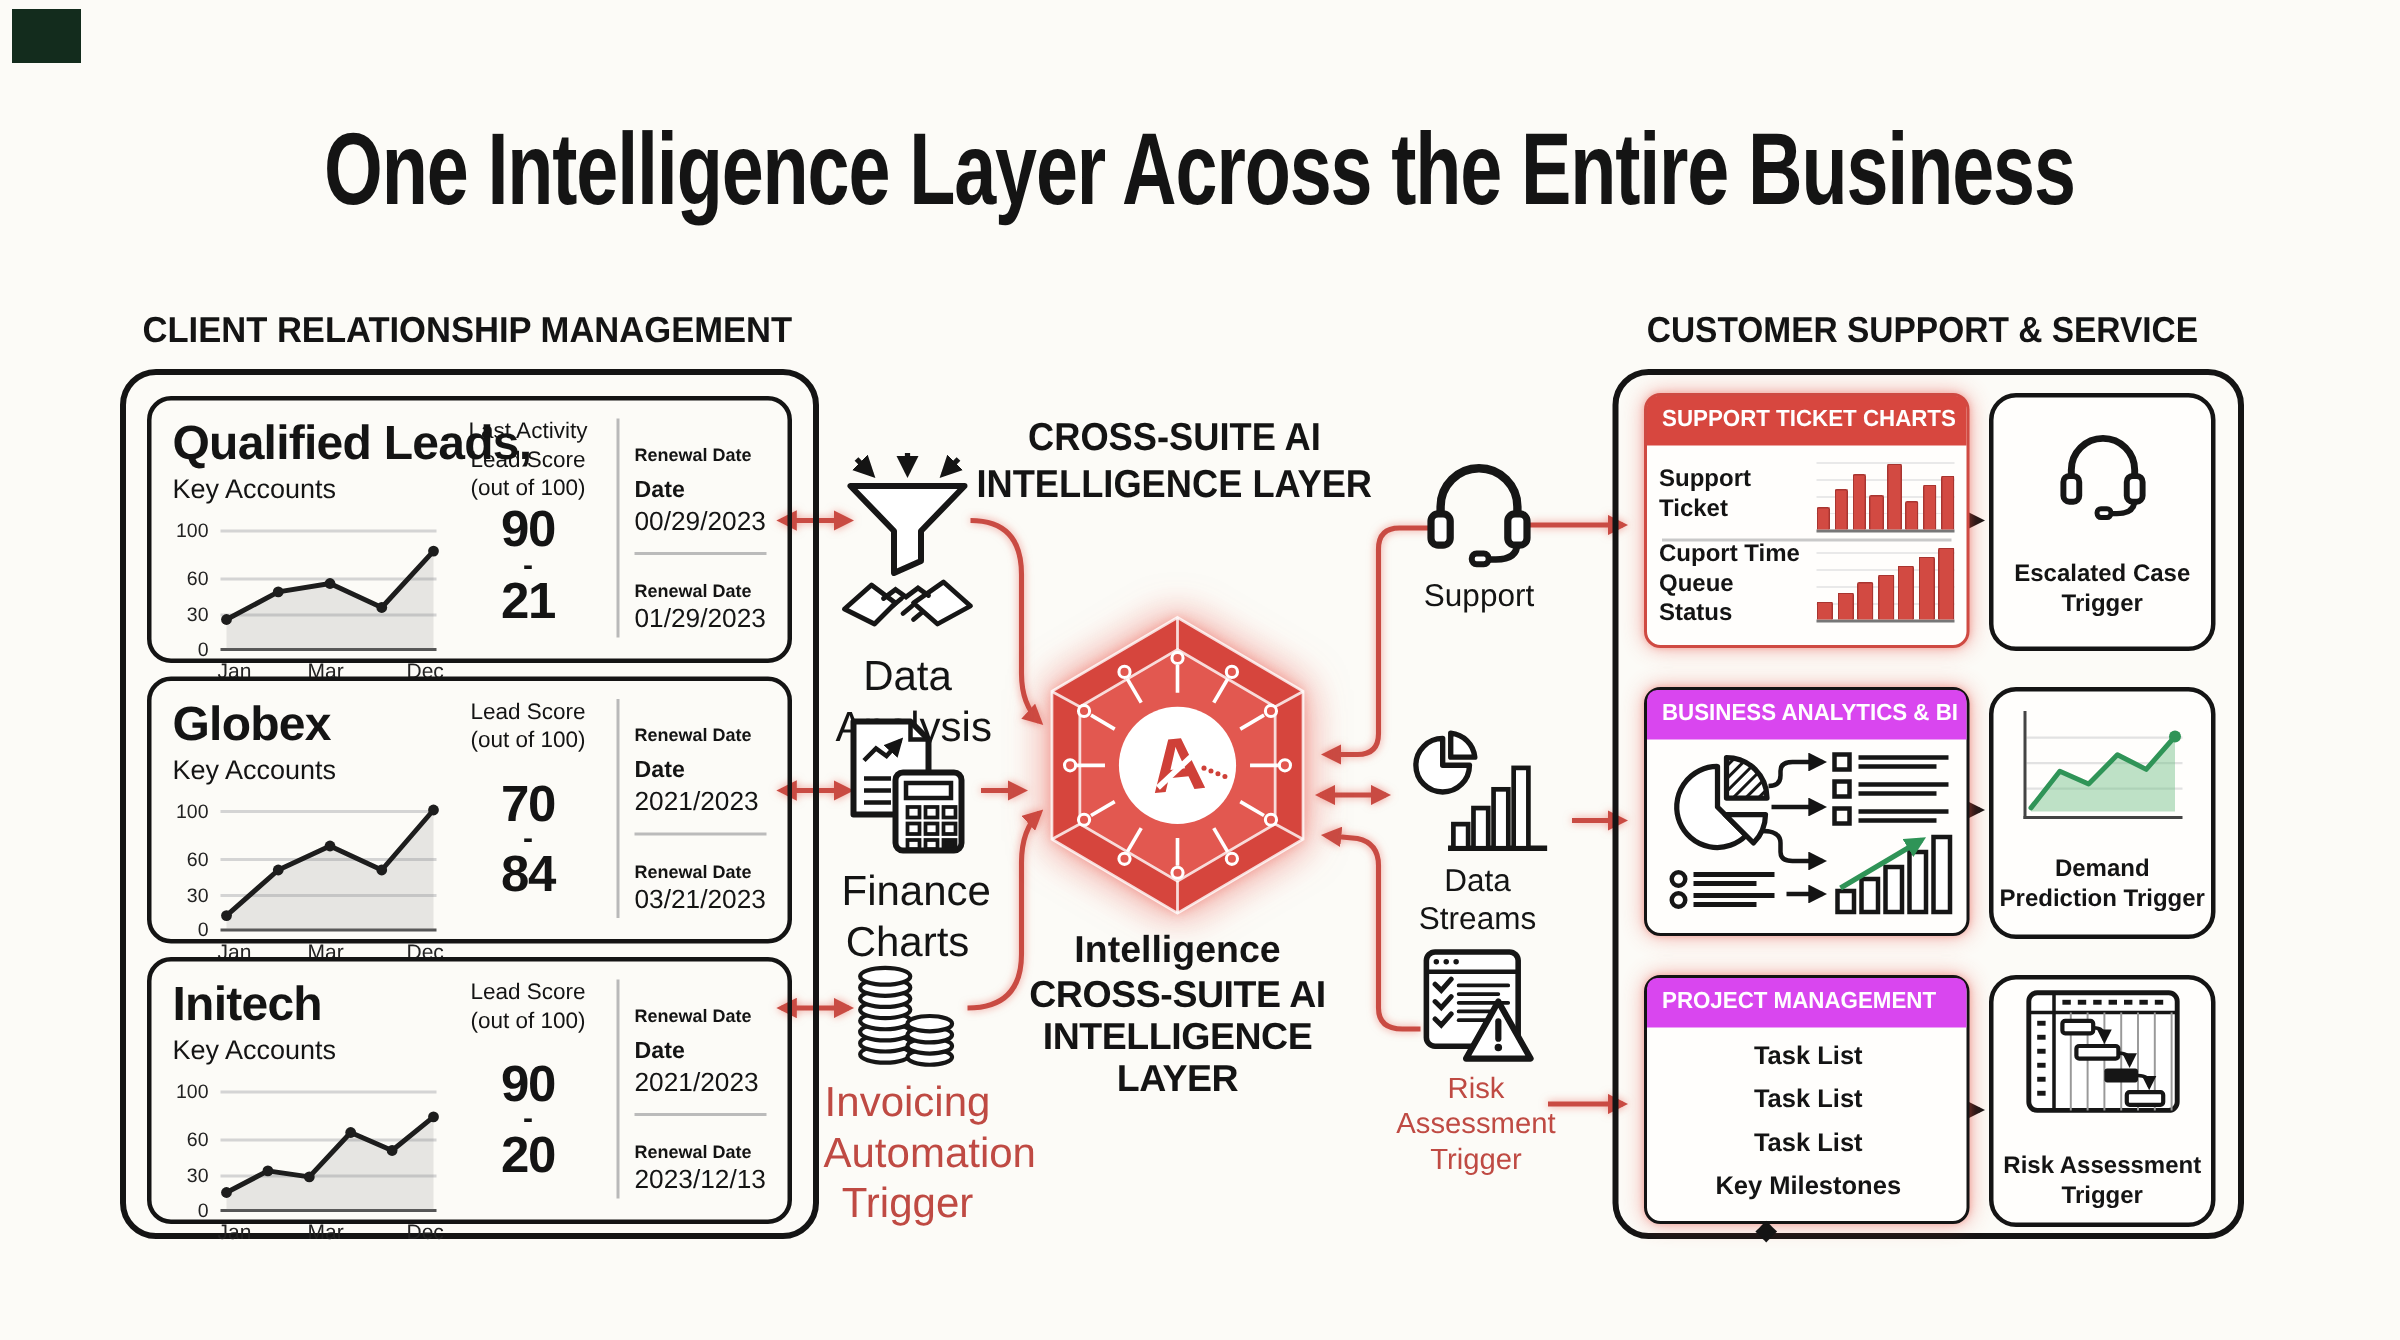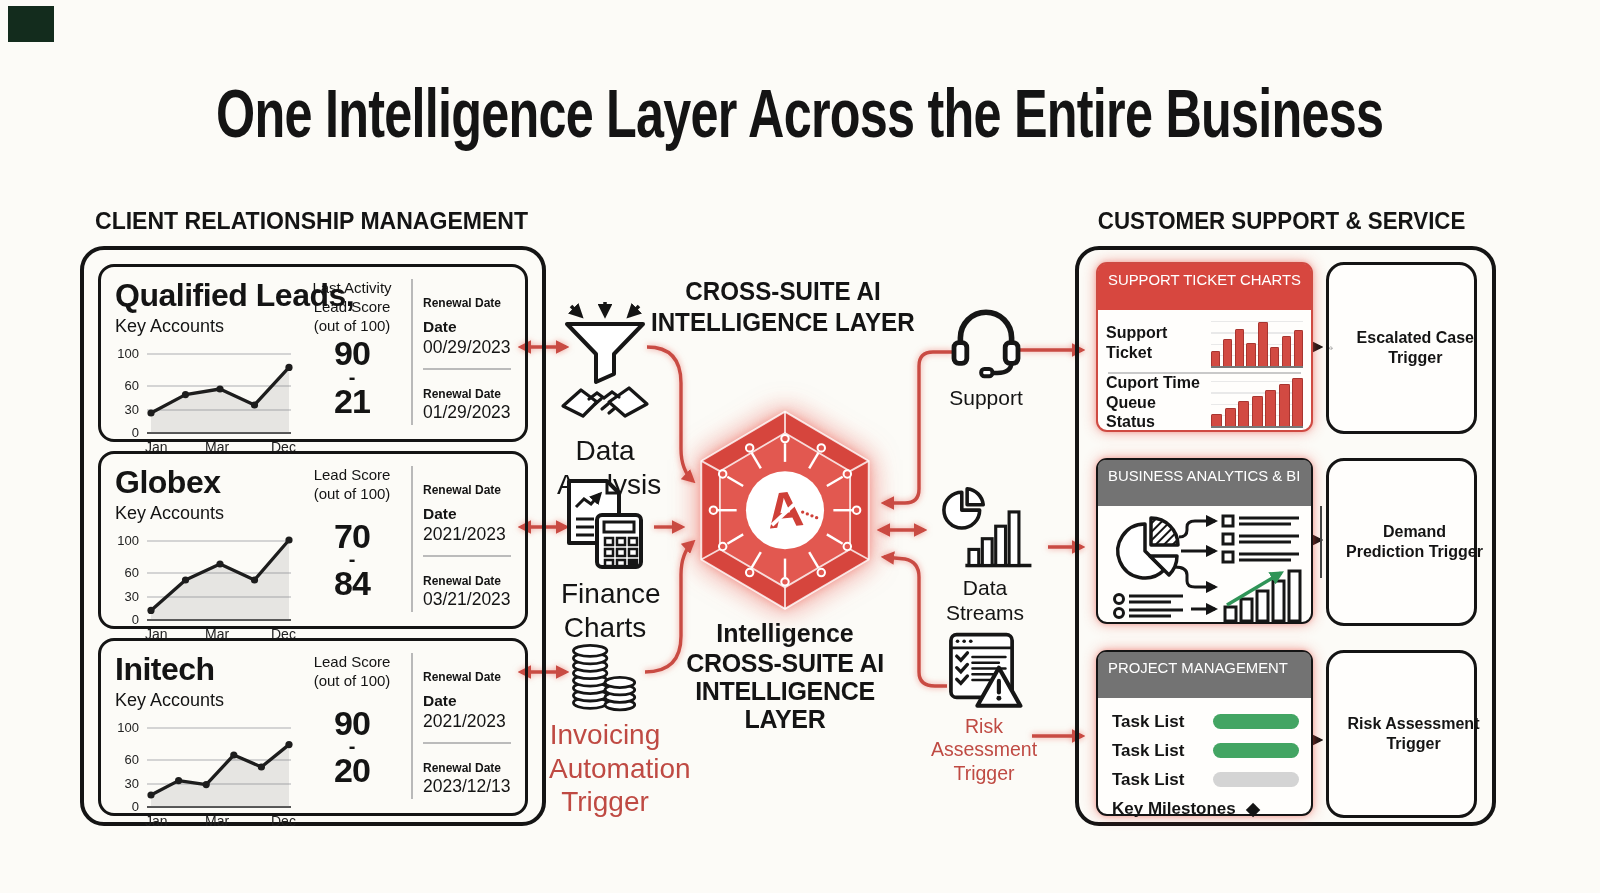--- a/index.html
+++ b/index.html
@@ -64,43 +64,43 @@
   
   .sup-block{left:940px;top:301px;width:92px;}
   .ds-block{left:930px;top:485px;width:110px;}
   .risk-block{left:928px;top:631px;width:112px;}
   .sup-block .flow-label,.ds-block .flow-label{font-size:21px;}
   .risk-block .flow-label{font-size:19.5px;}
 
   
   .rcard{position:absolute;background:#fffefc;}
   .glow-red{box-shadow:0 0 14px rgba(232,72,60,.45),0 0 4px rgba(232,72,60,.3);}
-  .hdr{font-size:15.5px;font-weight:400;color:#fff;padding:7px 10px 21px;border-radius:7px 7px 0 0;white-space:nowrap;}
+  .hdr{font-size:15.5px;font-weight:700;color:#fff;padding:7px 10px 8px;border-radius:7px 7px 0 0;white-space:nowrap;}
   .hdr.red{background:#d7473f;}
-  .hdr.blk{background:#737373;}
+  .hdr.blk{background:#d946ef;}
   .ticket-card{left:1096px;top:262px;width:213px;height:166px;border:2.5px solid #cf4a42;border-radius:11px;}
   .t-body{padding:4px 8px;}
   .t-row{display:flex;align-items:center;gap:6px;height:58px;}
   .t-label{font-weight:700;font-size:16px;line-height:1.22;display:flex;flex-direction:column;flex:1;}
   .t-div{height:1.5px;background:#c9c9c9;margin:0 2px;}
   .bars{display:flex;align-items:flex-end;gap:2.5px;width:92px;height:48px;border-bottom:2px solid #777;
         background:repeating-linear-gradient(to top,rgba(0,0,0,0) 0 10px,#e9e9e9 10px 11.2px);}
   .bars i{flex:1;background:#d24a42;border:1px solid #a83530;border-bottom:none;border-radius:1.5px 1.5px 0 0;}
-  .trigger-card{border:3.5px solid #141414;border-radius:18px;display:flex;flex-direction:row;align-items:center;justify-content:center;gap:24px;}
+  .trigger-card{border:3.5px solid #141414;border-radius:18px;display:flex;flex-direction:column;align-items:center;justify-content:center;gap:24px;}
   .esc-card{left:1326px;top:262px;width:145px;height:166px;}
   .trig-label{font-size:16px;font-weight:700;text-align:center;line-height:1.25;}
   .trig-label div{white-space:nowrap;}
   .ba-card{left:1096px;top:458px;width:213px;height:162px;border:2.5px solid #141414;border-radius:11px;}
   .dp-card{left:1326px;top:458px;width:145px;height:162px;}
   .demand-chart{position:relative;width:104px;height:70px;border-left:2.5px solid #444;border-bottom:2.5px solid #444;
         background-image:linear-gradient(#e2e2e2,#e2e2e2),linear-gradient(#e2e2e2,#e2e2e2),linear-gradient(#e2e2e2,#e2e2e2);
         background-size:100% 1.5px;background-position:0 17px,0 34px,0 51px;background-repeat:no-repeat;}
   .pm-card{left:1096px;top:650px;width:213px;height:162px;border:2.5px solid #141414;border-radius:11px;}
   .pm-body{padding:9px 12px 0 14px;}
-  .pm-row{display:flex;align-items:center;gap:10px;height:29px;}
+  .pm-row{display:flex;align-items:center;gap:10px;height:29px;flex-direction:column;}
   .pm-label{font-size:17px;font-weight:700;white-space:nowrap;flex:1;}
   .pill{width:86px;height:15px;border-radius:8px;}
   .diamond{font-size:19px;line-height:1;margin-right:56px;}
   .ga-card{left:1326px;top:650px;width:145px;height:162px;}
 
   .overlay{position:absolute;left:0;top:0;pointer-events:none;}
   .red-glow{filter:drop-shadow(0 0 3px rgba(228,80,68,.55));}
   svg.icon{display:block;margin:0 auto;}
 </style>
 </head>

